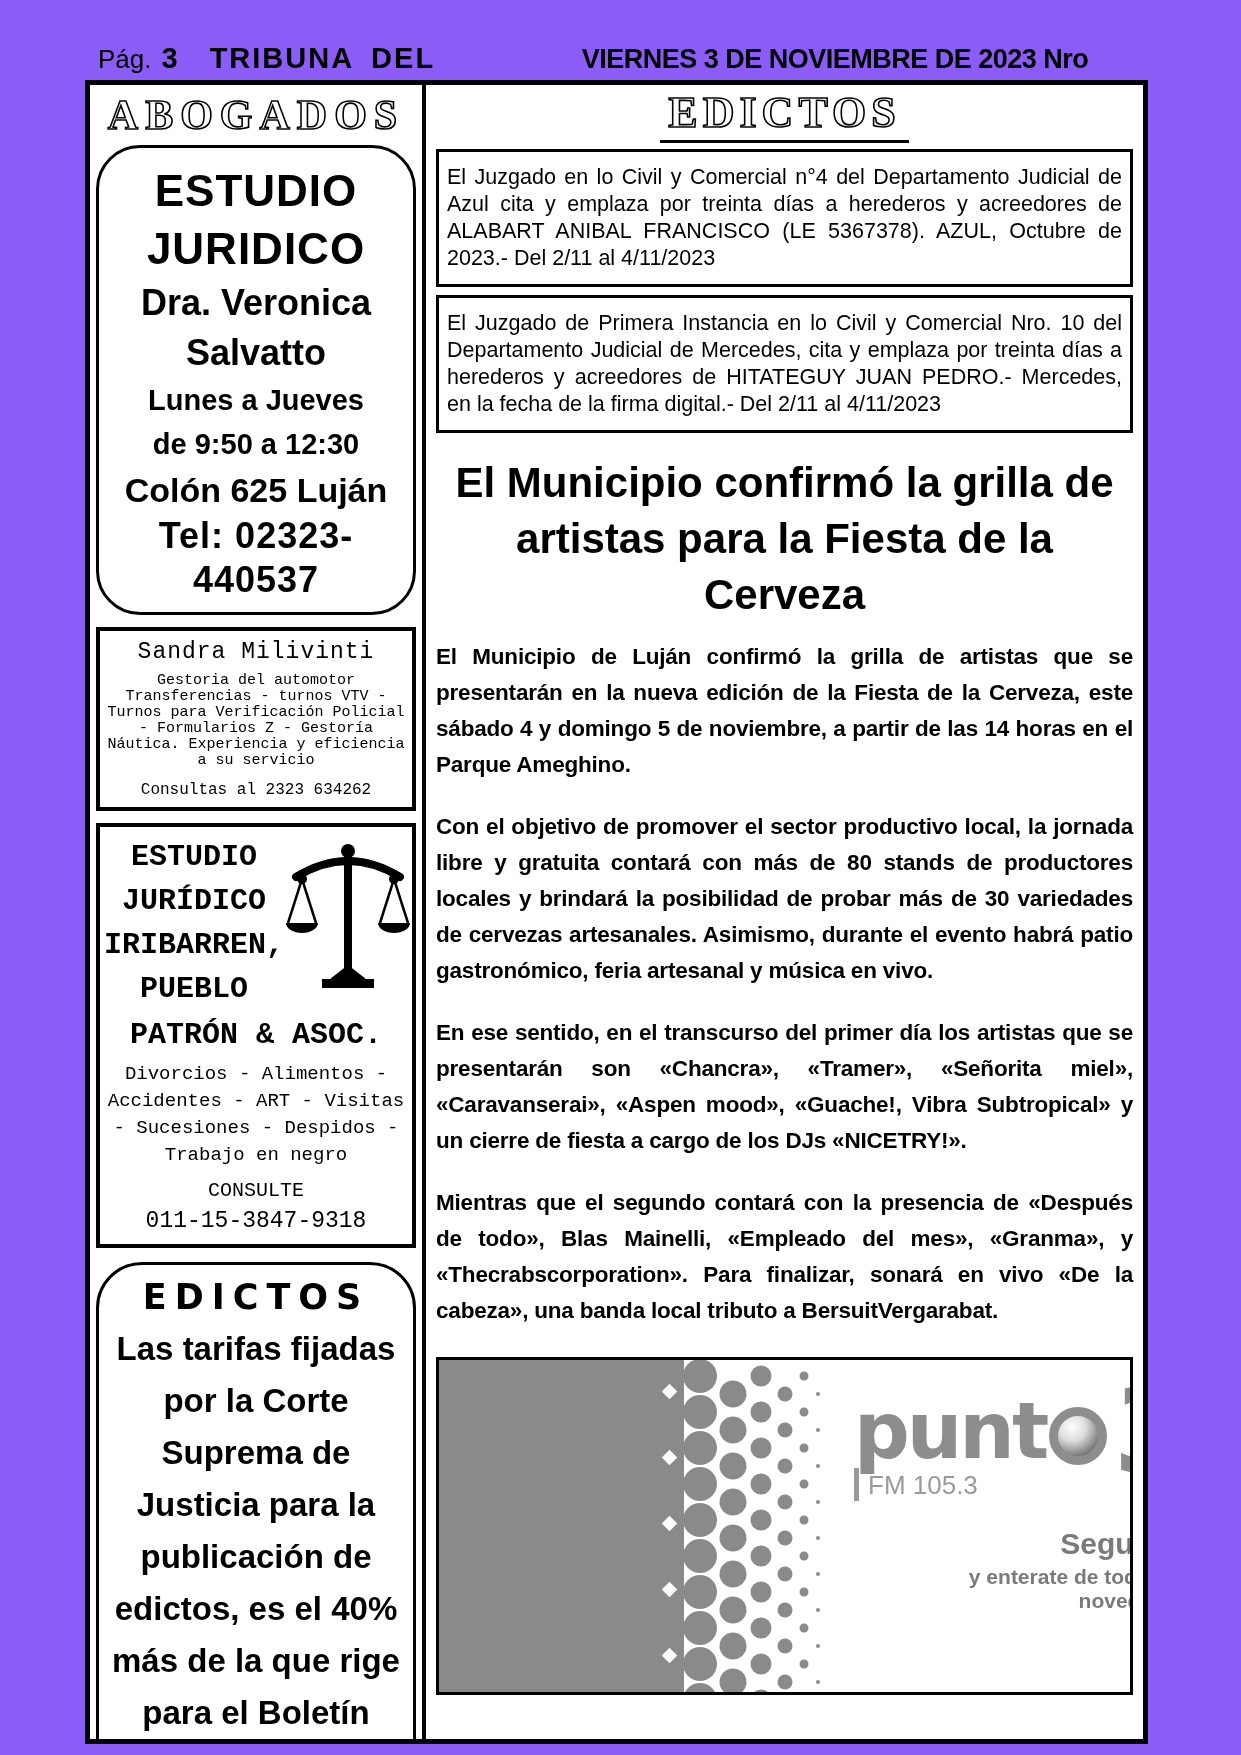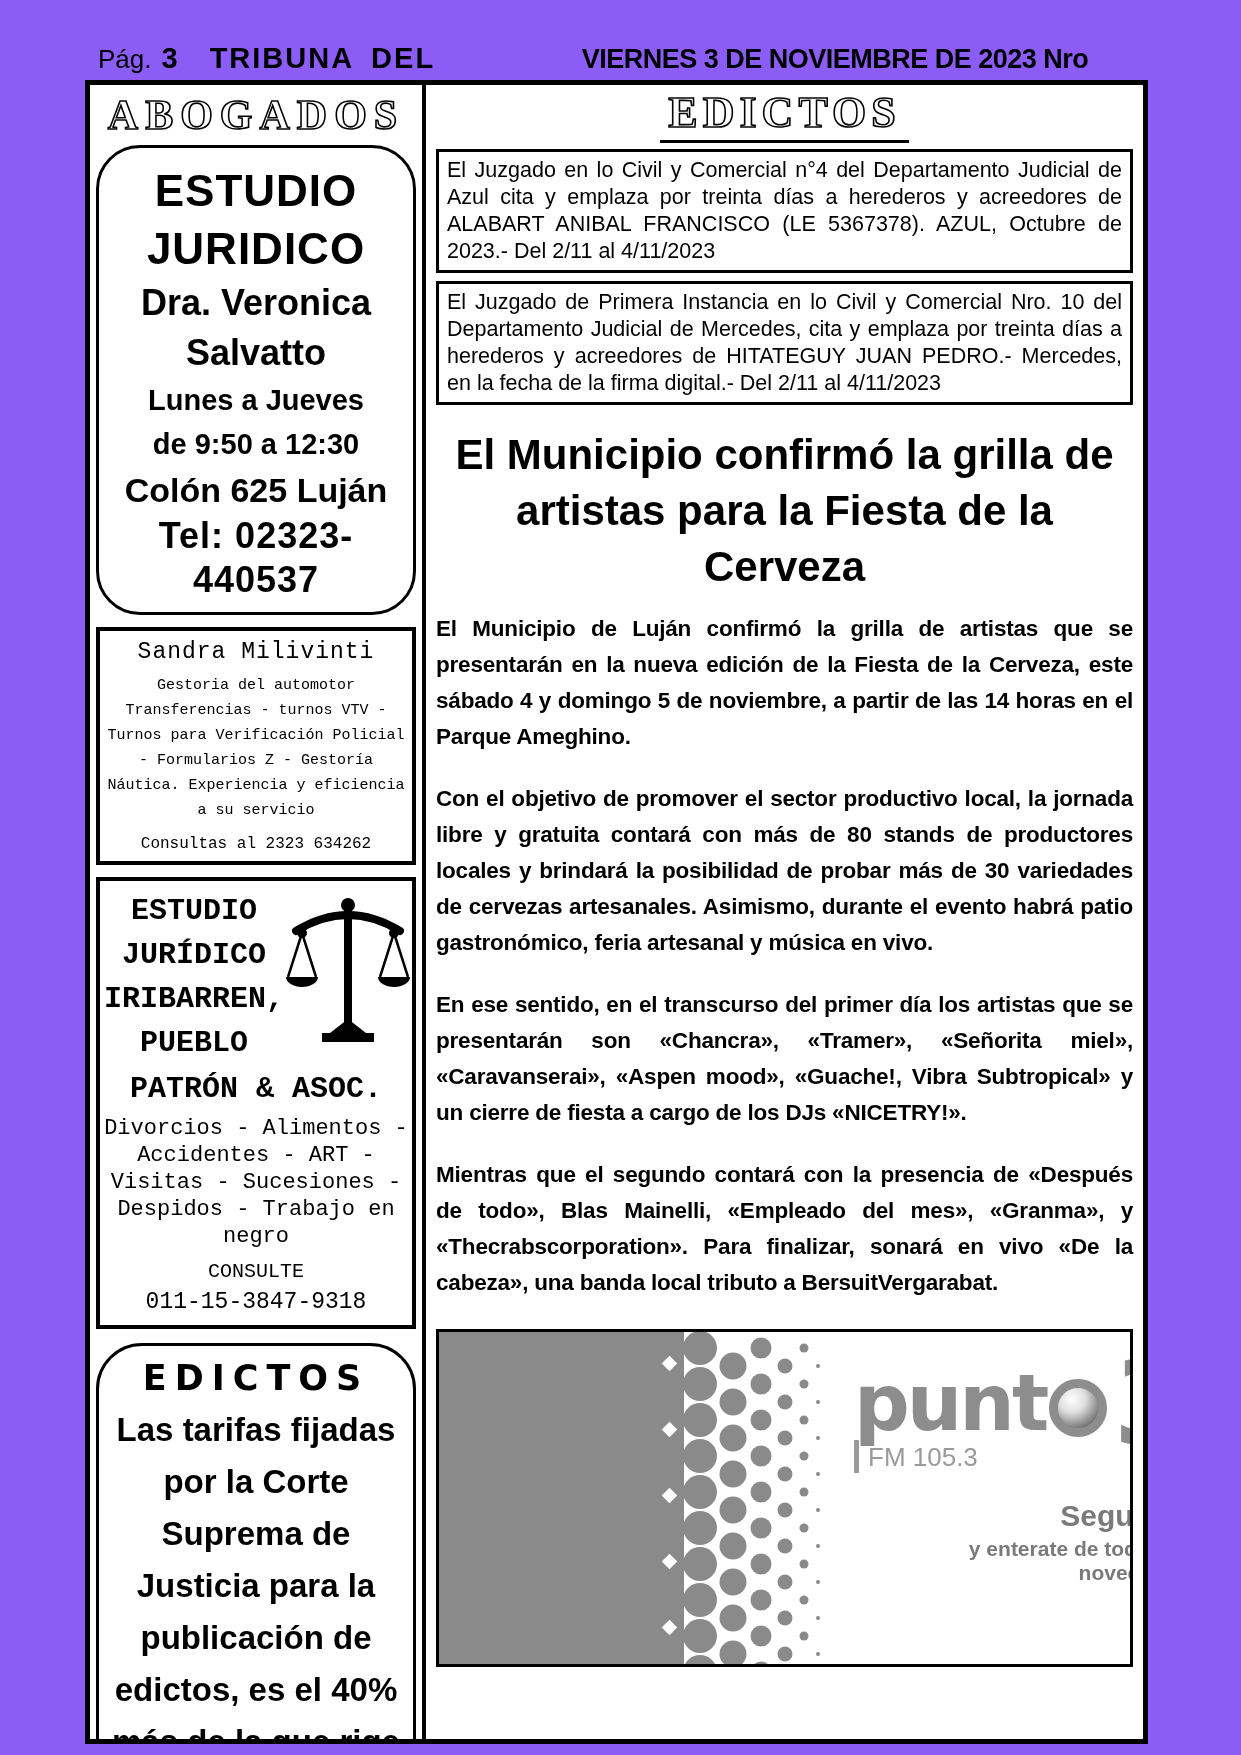--- a/index.html
+++ b/index.html
@@ -32,44 +32,44 @@
   .salvatto{border:3px solid #000;border-radius:44px;padding:14px 4px 10px 4px;text-align:center;}
   .sv-big{font-size:44px;font-weight:bold;line-height:58px;letter-spacing:1px;}
   .sv-name{font-size:36px;font-weight:bold;line-height:50px;}
   .sv-hours{font-size:29px;font-weight:bold;line-height:44px;}
   .sv-addr{font-size:34px;font-weight:bold;line-height:48px;}
   .sv-tel{font-size:36px;font-weight:bold;line-height:44px;letter-spacing:1px;}
 
   .milivinti{margin-top:12px;border:4px solid #000;padding:8px 4px;text-align:center;
              font-family:"Liberation Mono","DejaVu Sans Mono",monospace;}
   .mi-title{font-size:23px;letter-spacing:1px;}
-  .mi-serv{font-size:15px;line-height:25px;margin-top:8px;}
+  .mi-serv{font-size:15px;line-height:16px;margin-top:8px;}
   .mi-contact{font-size:16px;margin-top:12px;}
 
   .iribarren{margin-top:12px;border:4px solid #000;padding:8px 4px 10px 4px;text-align:center;
              font-family:"Liberation Mono","DejaVu Sans Mono",monospace;}
   .ir-top{display:flex;align-items:flex-start;}
   .ir-names{flex:1;font-size:30px;font-weight:bold;line-height:44px;text-align:center;}
   .ir-scales{flex:0 0 128px;padding-top:4px;}
   .ir-suffix{font-size:30px;font-weight:bold;line-height:44px;margin-top:2px;}
-  .ir-serv{font-size:22px;line-height:27px;margin-top:4px;}
+  .ir-serv{font-size:19px;line-height:27px;margin-top:4px;}
   .ir-cta{font-size:20px;margin-top:10px;}
   .ir-phone{font-size:23px;margin-top:6px;}
 
   .tarifas{margin-top:14px;border:3px solid #000;border-radius:46px;padding:12px 2px;text-align:center;}
   .ta-title{font-family:"DejaVu Sans",sans-serif;font-size:35px;font-weight:bold;letter-spacing:8px;}
   .ta-body{font-size:33px;font-weight:bold;line-height:52px;margin-top:6px;}
 
   
   .rightcol{flex:1;padding:2px 10px 8px 10px;box-sizing:border-box;display:flex;
             flex-direction:column;overflow:hidden;}
   .edictos-head{text-align:center;margin:0 0 6px 0;}
   .edictos-head span{display:inline-block;font-size:44px;letter-spacing:5px;
                      border-bottom:3px solid #000;padding:0 8px 2px 8px;}
-  .edicto-box{border:3px solid #000;padding:5px 8px;font-size:21.5px;line-height:27px;
+  .edicto-box{border:3px solid #000;padding:12px 8px;font-size:21.5px;line-height:27px;
               text-align:justify;margin-bottom:8px;}
   .headline{font-size:42px;font-weight:bold;line-height:56px;text-align:center;
             max-width:680px;margin:14px auto 16px auto;}
   .article p{font-size:22.5px;font-weight:bold;line-height:36px;text-align:justify;
              margin:0 0 26px 0;letter-spacing:-0.2px;}
 
   
   .radio-ad{margin-top:2px;border:3px solid #000;height:332px;display:flex;overflow:hidden;}
   .gray-panel{flex:0 0 215px;background:#8a8a8a;}
   .halftone{flex:0 0 200px;display:block;height:100%;}

